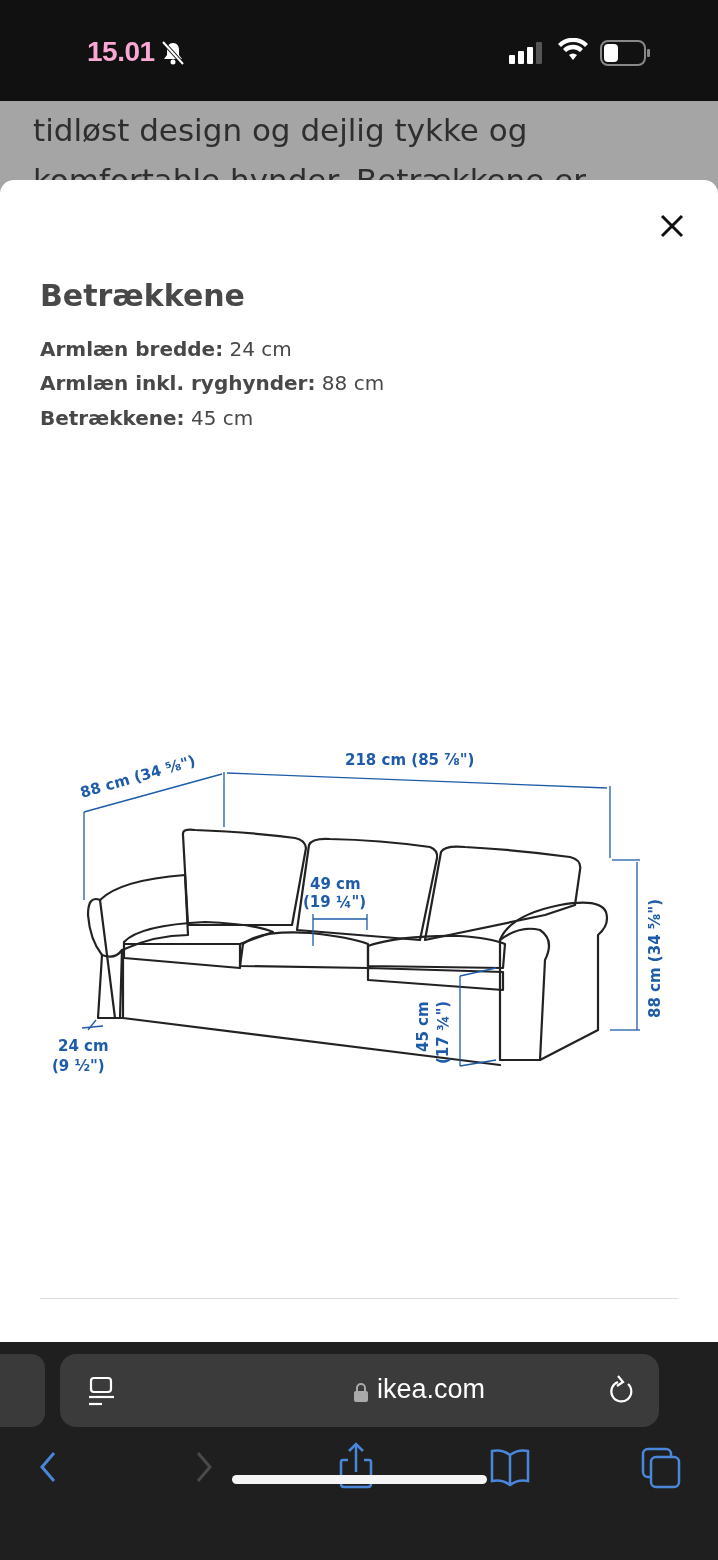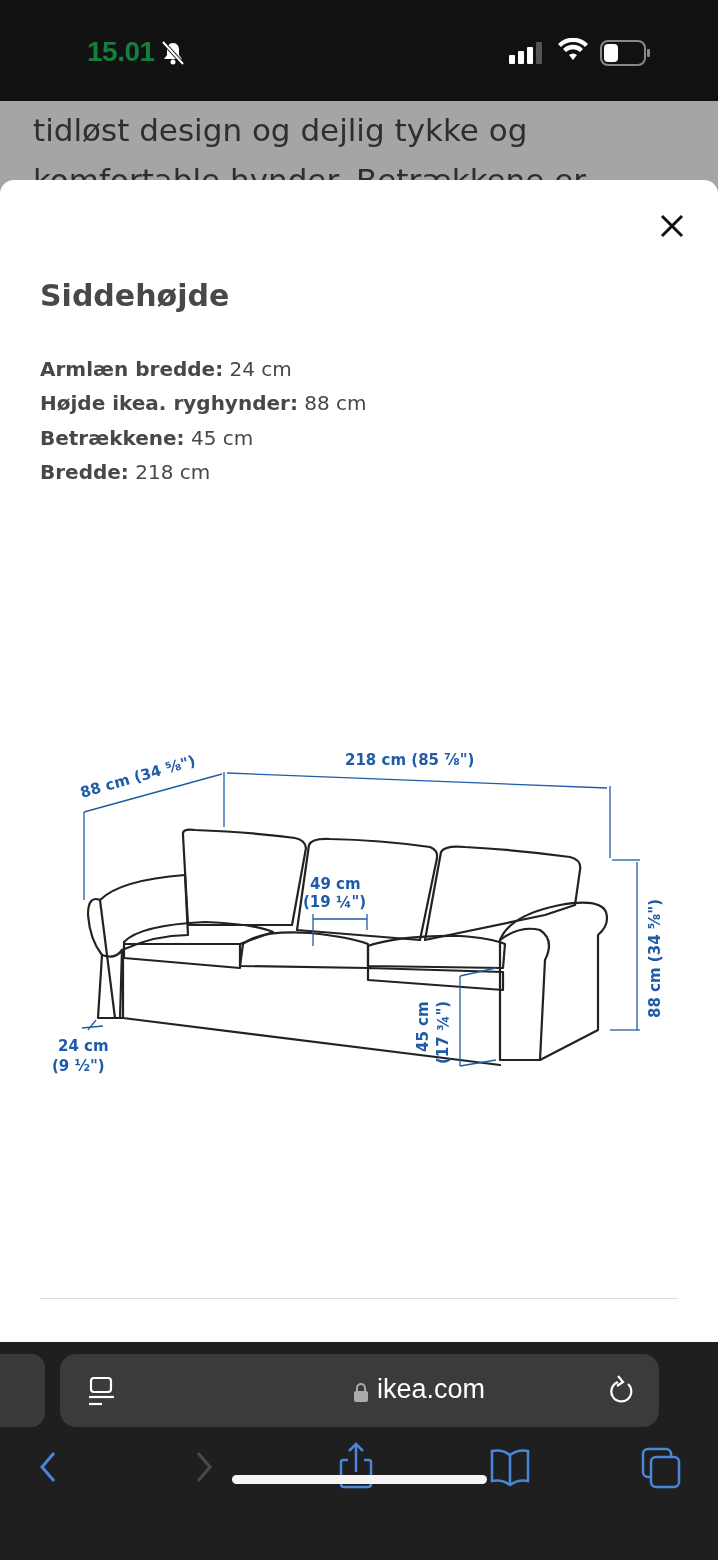--- a/index.html
+++ b/index.html
@@ -1,28 +1,28 @@
 <!DOCTYPE html>
 <html><head>
 <meta charset="utf-8">
 <style>
   * { box-sizing: border-box; margin: 0; padding: 0; }
   html, body { width: 718px; height: 1560px; overflow: hidden; background: #111; font-family: "DejaVu Sans", sans-serif; }
-  .status-bar { position: absolute; left: 0; top: 0; width: 718px; height: 101px; background: #111111; color: #15803d; }
+  .status-bar { position: absolute; left: 0; top: 0; width: 718px; height: 101px; background: #111111; color: #f9a8d4; }
   .status-time { position: absolute; left: 87px; top: 36px; font-family: "Liberation Sans", sans-serif; font-size: 28px; font-weight: 600; letter-spacing: -0.5px; }
   .bell { position: absolute; left: 160px; top: 40px; }
   .sig { position: absolute; left: 509px; top: 42px; }
   .wifi { position: absolute; left: 557px; top: 38px; }
   .batt { position: absolute; left: 600px; top: 40px; }
   .page-behind { position: absolute; left: 0; top: 101px; width: 718px; height: 100px; background: #a5a5a5; overflow: hidden; }
   .page-behind p { position: absolute; left: 33px; top: 4px; font-size: 31px; line-height: 50px; color: #2e2e2e; width: 680px; }
   .sheet { position: absolute; left: 0; top: 180px; width: 718px; height: 1162px; background: #fff; border-radius: 14px 14px 0 0; overflow: hidden; }
   .close-btn { position: absolute; left: 656px; top: 30px; width: 32px; height: 32px; cursor: pointer; }
   .title { position: absolute; left: 40px; top: 98px; font-size: 30px; font-weight: bold; color: #484848; }
-  .specs { position: absolute; left: 40px; top: 172px; font-size: 20px; line-height: 34.4px; color: #484848; }
+  .specs { position: absolute; left: 40px; top: 152px; font-size: 20px; line-height: 34.4px; color: #484848; }
   .specs b { font-weight: bold; }
   .diagram { position: absolute; left: 40px; top: 550px; width: 640px; height: 420px; }
   .divider { position: absolute; left: 40px; top: 1118px; width: 638px; height: 1px; background: #dcdcdc; }
   .browser { position: absolute; left: 0; top: 1342px; width: 718px; height: 218px; background: #1f1f1f; }
   .tab-left { position: absolute; left: -20px; top: 12px; width: 65px; height: 73px; background: #3a3a3a; border-radius: 14px; }
   .url-bar { position: absolute; left: 60px; top: 12px; width: 599px; height: 73px; background: #3b3b3b; border-radius: 16px; }
   .url-text { position: absolute; left: 317px; top: 20px; color: #fff; font-family: "Liberation Sans", sans-serif; font-size: 27px; }
   .lock { position: absolute; left: 293px; top: 28px; }
   .reader { position: absolute; left: 28px; top: 22px; }
   .reload { position: absolute; left: 548px; top: 20px; }
@@ -60,26 +60,25 @@
 
 <div class="page-behind">
   <p>tidløst design og dejlig tykke og komfortable hynder. Betrækkene er</p>
 </div>
 
 <div class="sheet">
   <svg class="close-btn" viewBox="0 0 32 32">
       <line x1="6" y1="6" x2="26" y2="26" stroke="#111" stroke-width="3"></line>
       <line x1="26" y1="6" x2="6" y2="26" stroke="#111" stroke-width="3"></line>
     </svg>
-  <div class="title">Siddehøjde</div>
+  <div class="title">Betrækkene</div>
   <div class="specs">
     <div><b>Armlæn bredde:</b> <span>24 cm</span></div>
-    <div><b>Højde ikea. ryghynder:</b> <span>88 cm</span></div>
+    <div><b>Armlæn inkl. ryghynder:</b> <span>88 cm</span></div>
     <div><b>Betrækkene:</b> <span>45 cm</span></div>
-    <div><b>Bredde:</b> <span>218 cm</span></div>
   </div>
 
   <svg class="diagram" viewBox="40 730 640 420" width="640" height="420">
     <g fill="none" stroke="#222" stroke-width="2.2" stroke-linejoin="round" stroke-linecap="round">
 
       <path d="M183 835 Q182 828 195 830 Q250 832 295 838 Q305 840 306 848 L292 925 L188 925 Z"></path>
       <path d="M309 845 Q312 838 330 839 Q380 840 430 847 Q438 850 437 858 L420 940 L297 930 Z"></path>
       <path d="M441 852 Q445 845 465 847 Q520 850 570 857 Q582 860 580 870 L575 905 L545 915 L425 940 Z"></path>
 
       <path d="M100 900 Q88 895 88 915 Q90 940 102 955 L98 1018 L115 1018 Z"></path>

